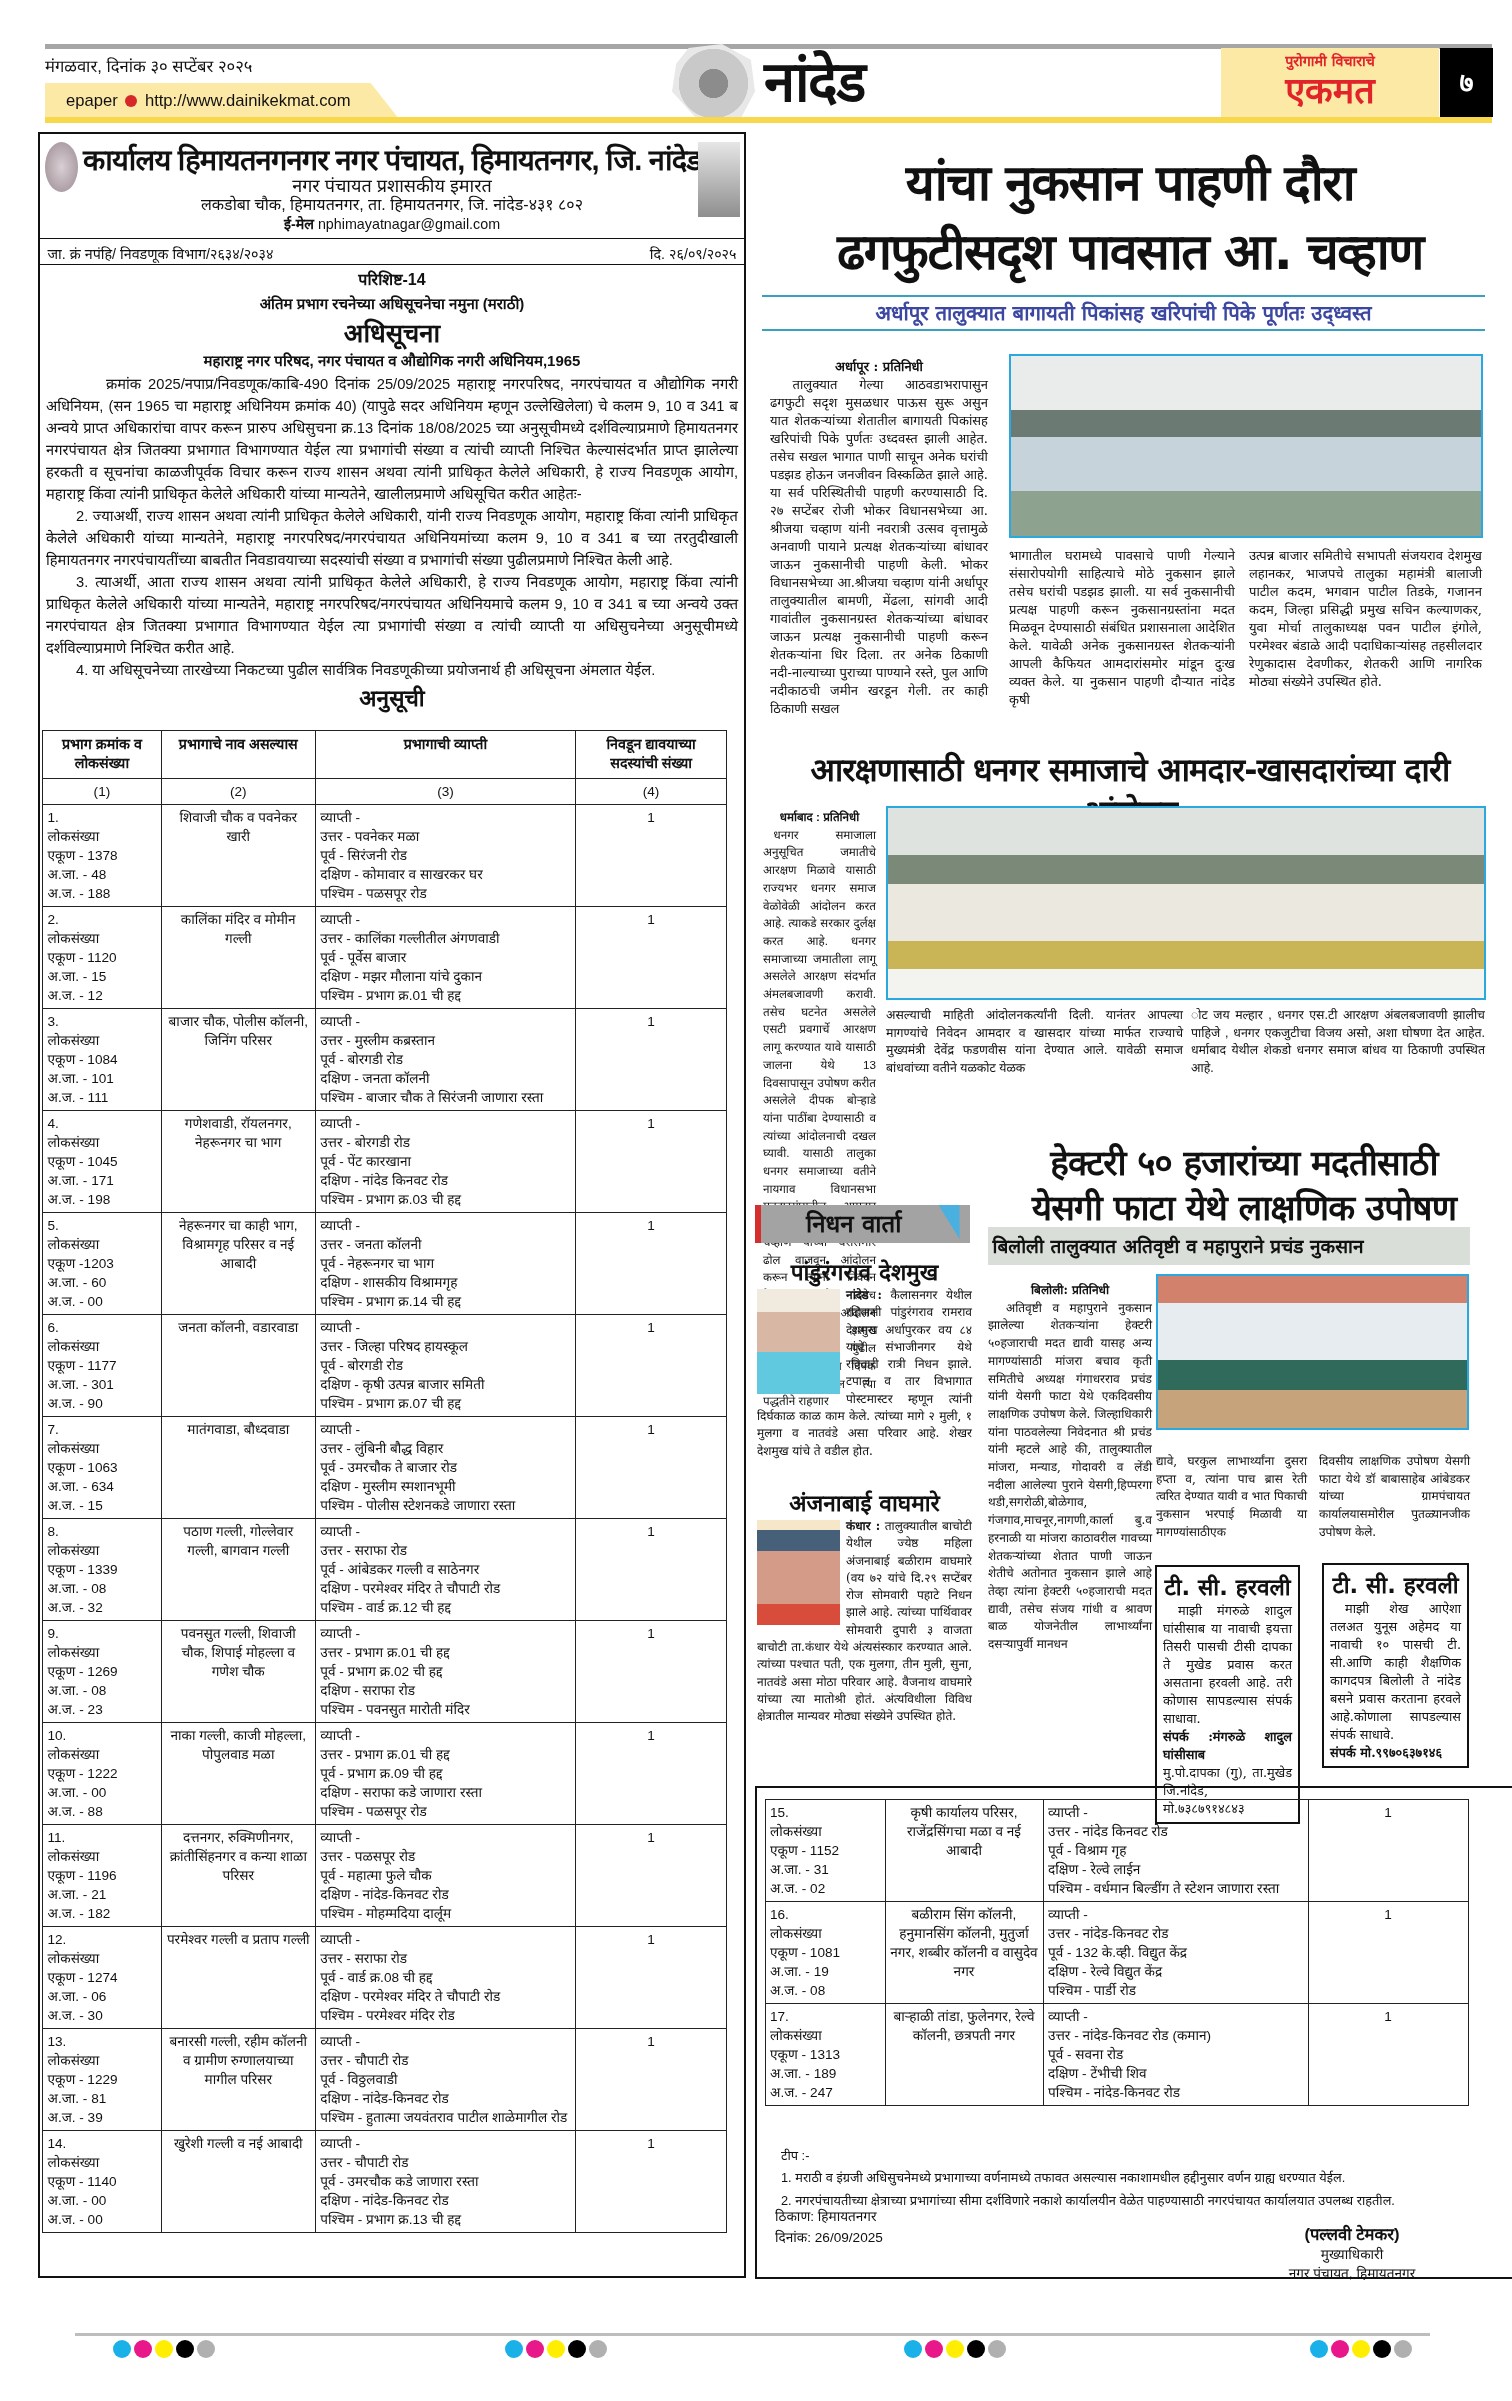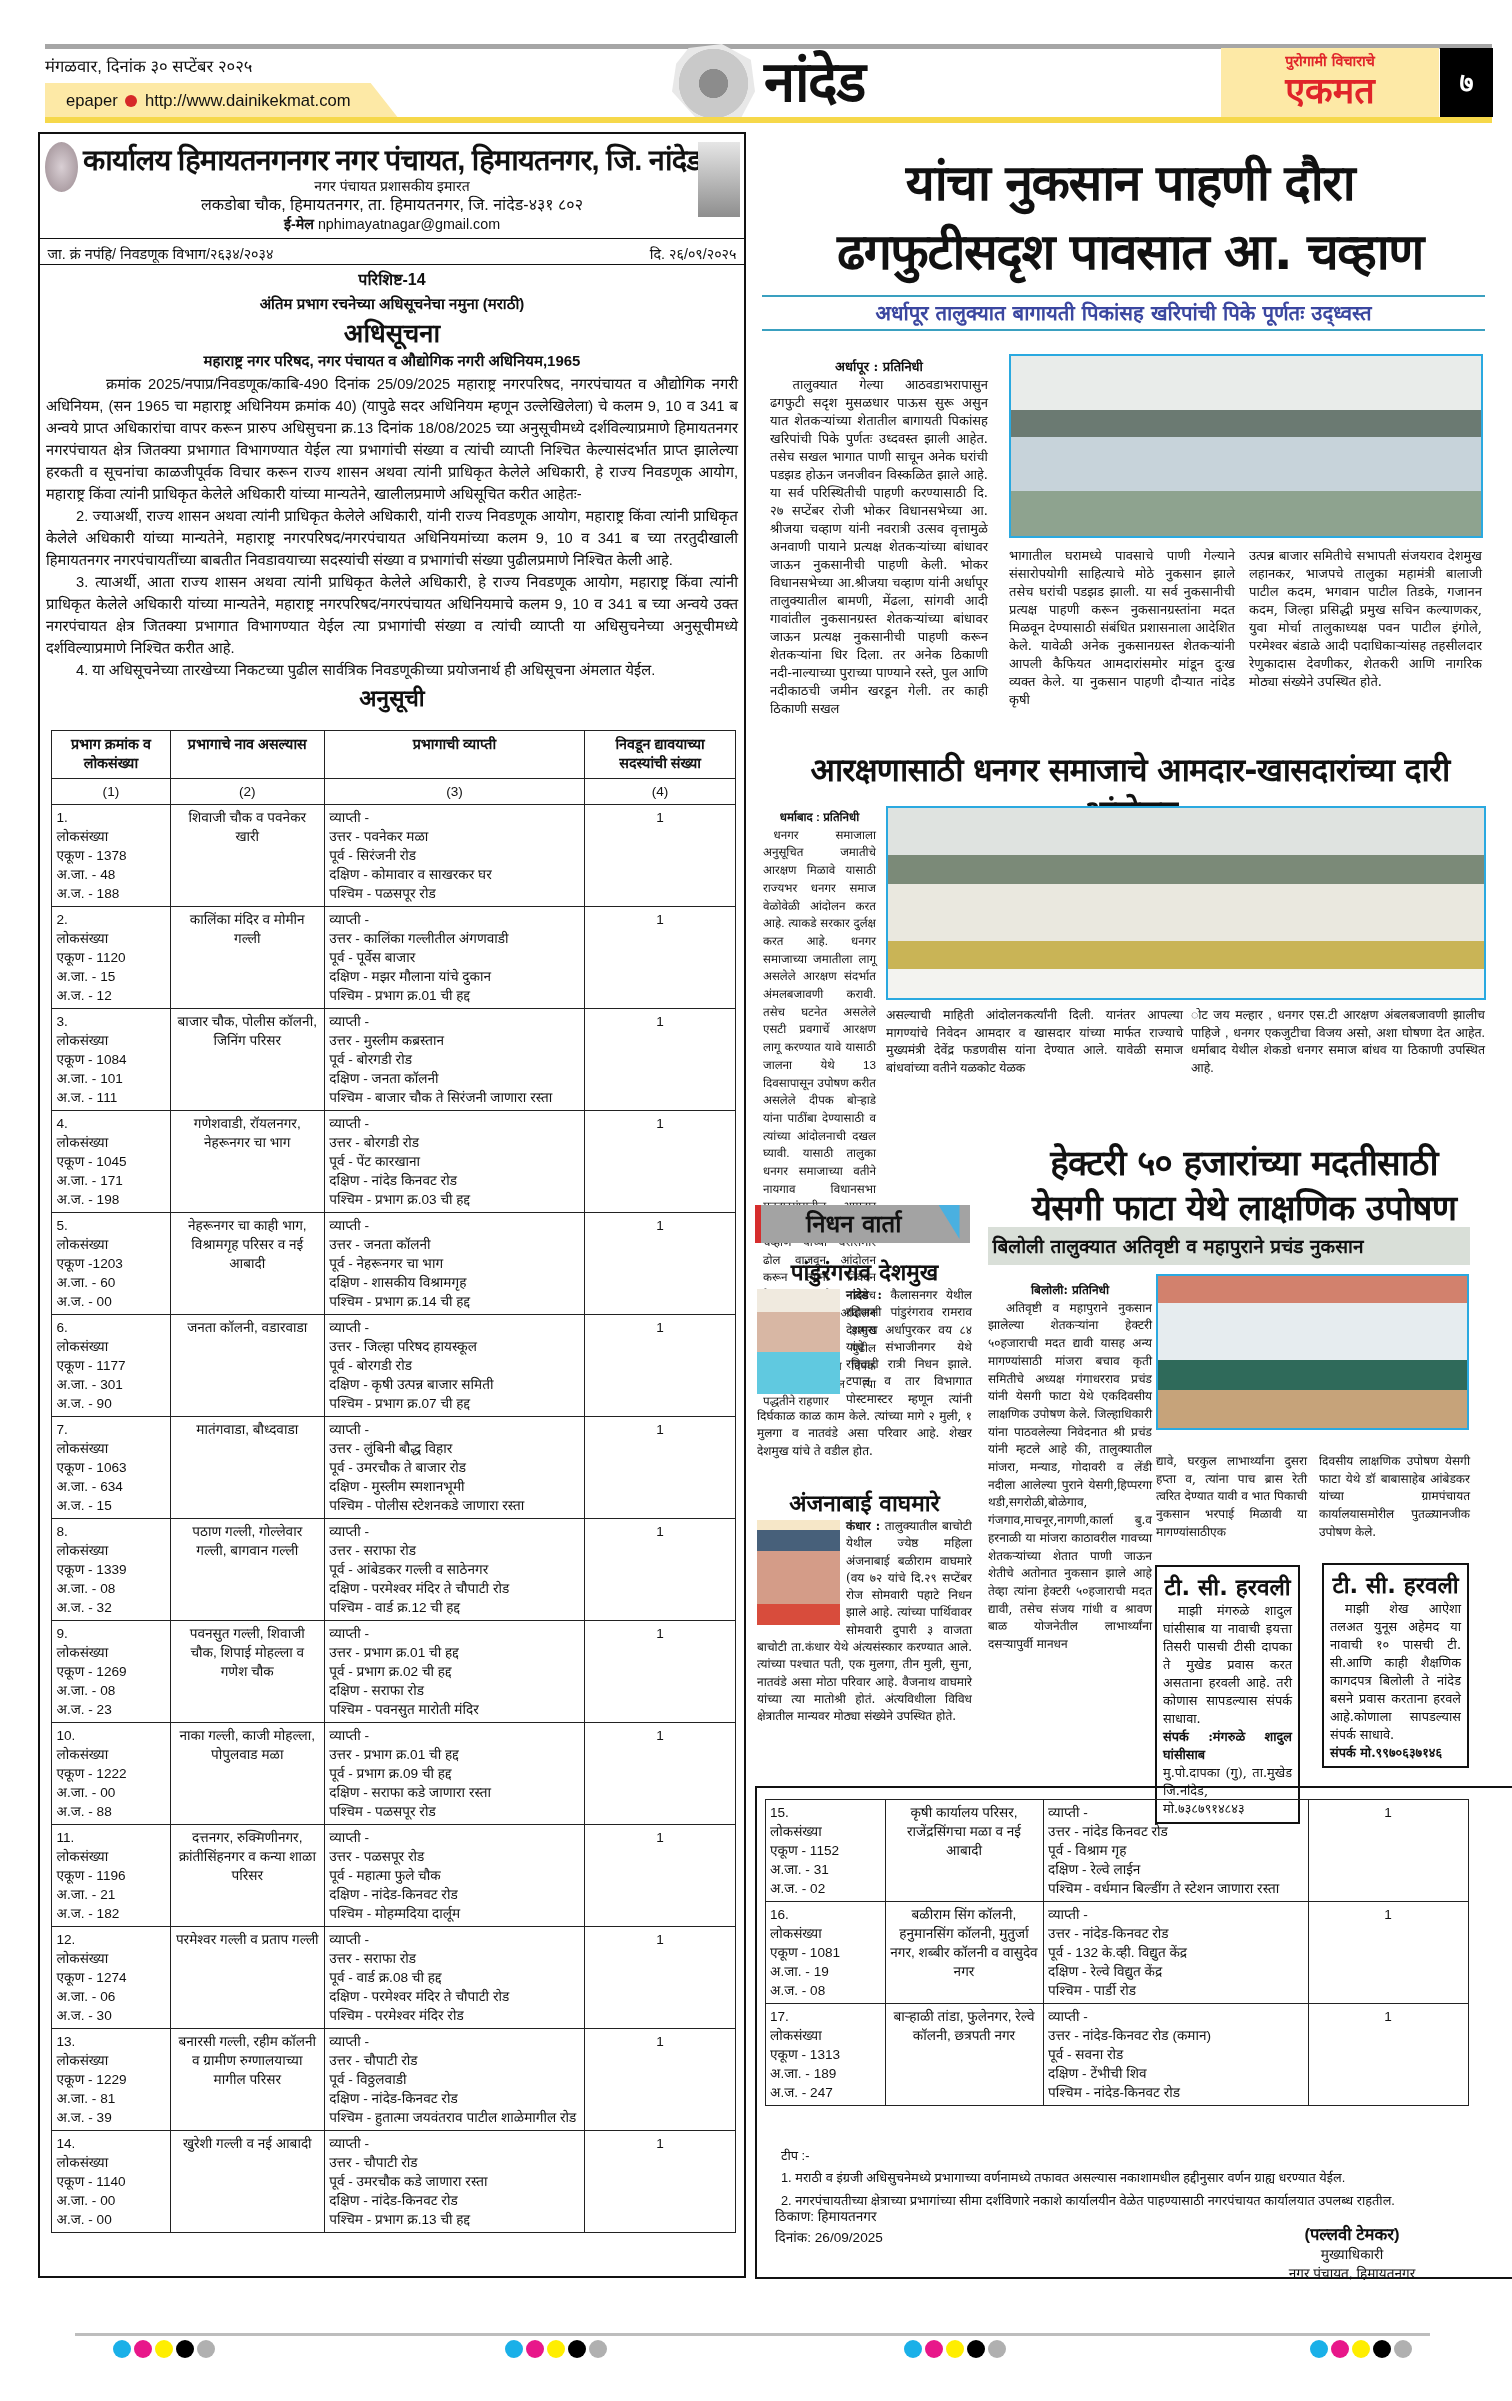--- a/index.html
+++ b/index.html
@@ -16,21 +16,21 @@
 .brand-box{left:1221px;top:48px;width:218px;height:69px;background:#fde9a6;text-align:center;color:#e0242a}
 .brand-tag{font-family:"DejaVu Sans",sans-serif;font-weight:bold;font-size:14.3px;margin-top:3px}
 .brand-name{font-family:"DejaVu Sans",sans-serif;font-weight:bold;font-size:36px;line-height:42px}
 .page-no{left:1440px;top:48px;width:53px;height:69px;background:#000;color:#fff;font-family:"DejaVu Sans",sans-serif;font-weight:bold;font-size:27px;text-align:center;line-height:69px}
 
 .notice{left:38px;top:132px;width:708px;height:2146px;border:2.3px solid #111}
 .notice-header{position:relative;height:98px;text-align:center;font-family:"Liberation Sans",sans-serif}
 .seal-left{position:absolute;left:4.5px;top:7.5px;width:33px;height:50px;border-radius:50%;background:radial-gradient(#d9cfd4,#9a8a90)}
 .seal-right{position:absolute;right:4.5px;top:7.5px;width:42px;height:75px;background:linear-gradient(#e6e6e6,#8e8e8e)}
 .office-title{font-size:29px;font-weight:bold;line-height:36px;padding-top:7.5px;letter-spacing:-0.8px}
-.office-sub{font-size:14px;line-height:16.6px}
+.office-sub{font-size:18px;line-height:16.6px}
 .office-addr{font-size:16px;line-height:21px}
 .office-email{font-size:14.3px;line-height:18px}
 .office-email b{font-weight:bold}
 .ref-row{position:relative;border-top:1.5px solid #111;border-bottom:1.5px solid #111;height:27px;margin-top:6px;font-family:"Liberation Sans",sans-serif;font-size:14.3px;padding:4.5px 7.5px}
 .ref-row .r{position:absolute;right:7.5px;top:4.5px}
 .center{text-align:center;font-family:"Liberation Sans",sans-serif}
 .par{font-family:"Liberation Sans",sans-serif;font-size:14.7px;line-height:22px;text-align:justify;padding:0 6px}
 .par.indent{text-indent:60px}
 .par .ind2{display:block;padding-left:75px}
 
@@ -99,21 +99,21 @@
   <div class="center" style="font-size:16px;font-weight:bold;margin-top:3px">परिशिष्ट-14</div>
   <div class="center" style="font-size:15px;font-weight:bold;margin-top:3px">अंतिम प्रभाग रचनेच्या अधिसूचनेचा नमुना (मराठी)</div>
   <div class="center" style="font-size:25.6px;font-weight:bold;margin-top:1.5px">अधिसूचना</div>
   <div class="center" style="font-size:15px;font-weight:bold;margin-bottom:3px">महाराष्ट्र नगर परिषद, नगर पंचायत व औद्योगिक नगरी अधिनियम,1965</div>
   <p class="par indent">क्रमांक 2025/नपाप्र/निवडणूक/काबि-490 दिनांक 25/09/2025 महाराष्ट्र नगरपरिषद, नगरपंचायत व औद्योगिक नगरी अधिनियम, (सन 1965 चा महाराष्ट्र अधिनियम क्रमांक 40) (यापुढे सदर अधिनियम म्हणून उल्लेखिलेला) चे कलम 9, 10 व 341 ब अन्वये प्राप्त अधिकारांचा वापर करून प्रारुप अधिसुचना क्र.13 दिनांक 18/08/2025 च्या अनुसूचीमध्ये दर्शविल्याप्रमाणे हिमायतनगर नगरपंचायत क्षेत्र जितक्या प्रभागात विभागण्यात येईल त्या प्रभागांची संख्या व त्यांची व्याप्ती निश्चित केल्यासंदर्भात प्राप्त झालेल्या हरकती व सूचनांचा काळजीपूर्वक विचार करून राज्य शासन अथवा त्यांनी प्राधिकृत केलेले अधिकारी, हे राज्य निवडणूक आयोग, महाराष्ट्र किंवा त्यांनी प्राधिकृत केलेले अधिकारी यांच्या मान्यतेने, खालीलप्रमाणे अधिसूचित करीत आहेतः-</p>
   <p class="par indent" style="text-indent:30px">2. ज्याअर्थी, राज्य शासन अथवा त्यांनी प्राधिकृत केलेले अधिकारी, यांनी राज्य निवडणूक आयोग, महाराष्ट्र किंवा त्यांनी प्राधिकृत केलेले अधिकारी यांच्या मान्यतेने, महाराष्ट्र नगरपरिषद/नगरपंचायत अधिनियमांच्या कलम 9, 10 व 341 ब च्या तरतुदीखाली हिमायतनगर नगरपंचायतींच्या बाबतीत निवडावयाच्या सदस्यांची संख्या व प्रभागांची संख्या पुढीलप्रमाणे निश्चित केली आहे.</p>
   <p class="par indent" style="text-indent:30px">3. त्याअर्थी, आता राज्य शासन अथवा त्यांनी प्राधिकृत केलेले अधिकारी, हे राज्य निवडणूक आयोग, महाराष्ट्र किंवा त्यांनी प्राधिकृत केलेले अधिकारी यांच्या मान्यतेने, महाराष्ट्र नगरपरिषद/नगरपंचायत अधिनियमाचे कलम 9, 10 व 341 ब च्या अन्वये उक्त नगरपंचायत क्षेत्र जितक्या प्रभागात विभागण्यात येईल त्या प्रभागांची संख्या व त्यांची व्याप्ती या अधिसुचनेच्या अनुसूचीमध्ये दर्शविल्याप्रमाणे निश्चित करीत आहे.</p>
   <p class="par indent" style="text-indent:30px">4. या अधिसूचनेच्या तारखेच्या निकटच्या पुढील सार्वत्रिक निवडणूकीच्या प्रयोजनार्थ ही अधिसूचना अंमलात येईल.</p>
   <div class="center" style="font-size:22.6px;font-weight:bold;margin:1.5px 0 16.6px">अनुसूची</div>
 
-  <table class="sched" style="width:685px;margin-left:11px">
+  <table class="sched" style="width:685px;margin-left:2px">
     <colgroup>
         <col style="width:119px">
         <col style="width:154px">
         <col style="width:261px">
         <col style="width:151px">
       </colgroup>
     <thead>
       <tr>
         <th>प्रभाग क्रमांक व लोकसंख्या</th>
         <th>प्रभागाचे नाव असल्यास</th>

